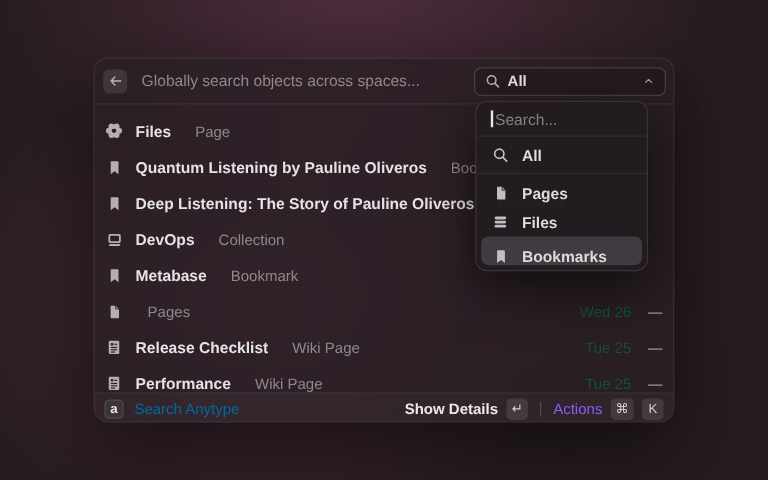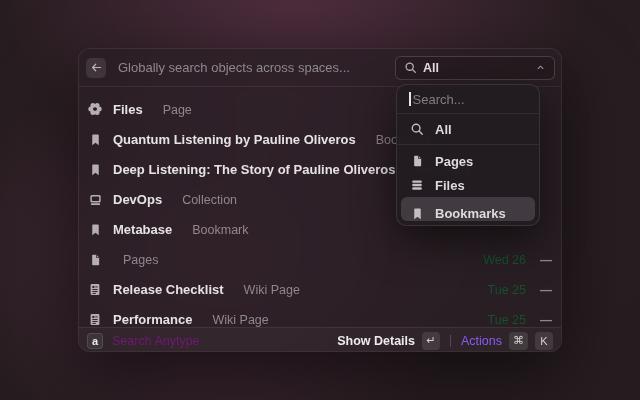--- a/index.html
+++ b/index.html
@@ -45,21 +45,21 @@
   .row .spacer { flex:1 1 auto; }
   .row .date { font-size:12.5px; color:#14532d; margin-right:14px; }
   .row .more { font-size:12px; color:#8d868b; font-weight:700; letter-spacing:-1px; }
 
   
   .footer { height:26px; flex:0 0 26px; display:flex; align-items:center; padding:0 8px;
             background:rgba(255,255,255,.028); border-top:1px solid rgba(255,255,255,.07); }
   .logo { width:16px; height:16px; border-radius:4px; background:#3b3438; color:#eceaeb;
           font-size:11px; font-weight:700; display:flex; align-items:center; justify-content:center;
           border:1px solid rgba(255,255,255,.12); }
-  .footer .app-label { margin-left:9px; font-size:12.5px; color:#701a75; flex:1 1 auto; }
+  .footer .app-label { margin-left:9px; font-size:12.5px; color:#0369a1; flex:1 1 auto; }
   .hint { display:flex; align-items:center;justify-content:center; }
   .hint .hint-label { font-size:12.5px; color:#eceaeb; font-weight:700; }
   .hint .hint-label.dim { color:#8b5cf6; font-weight:400; }
   .keycap { min-width:18px; height:18px; border-radius:4px; background:rgba(255,255,255,.10);
             color:#d3cfd2; font-size:11px; display:flex; align-items:center; justify-content:center;
             margin-left:7px; padding:0 4px; }
   .vdiv { width:1px; height:12px; background:rgba(255,255,255,.18); margin:0 10px; }
 
   
   .dropdown { position:absolute; left:396px; top:84px; width:144px; z-index:10;

